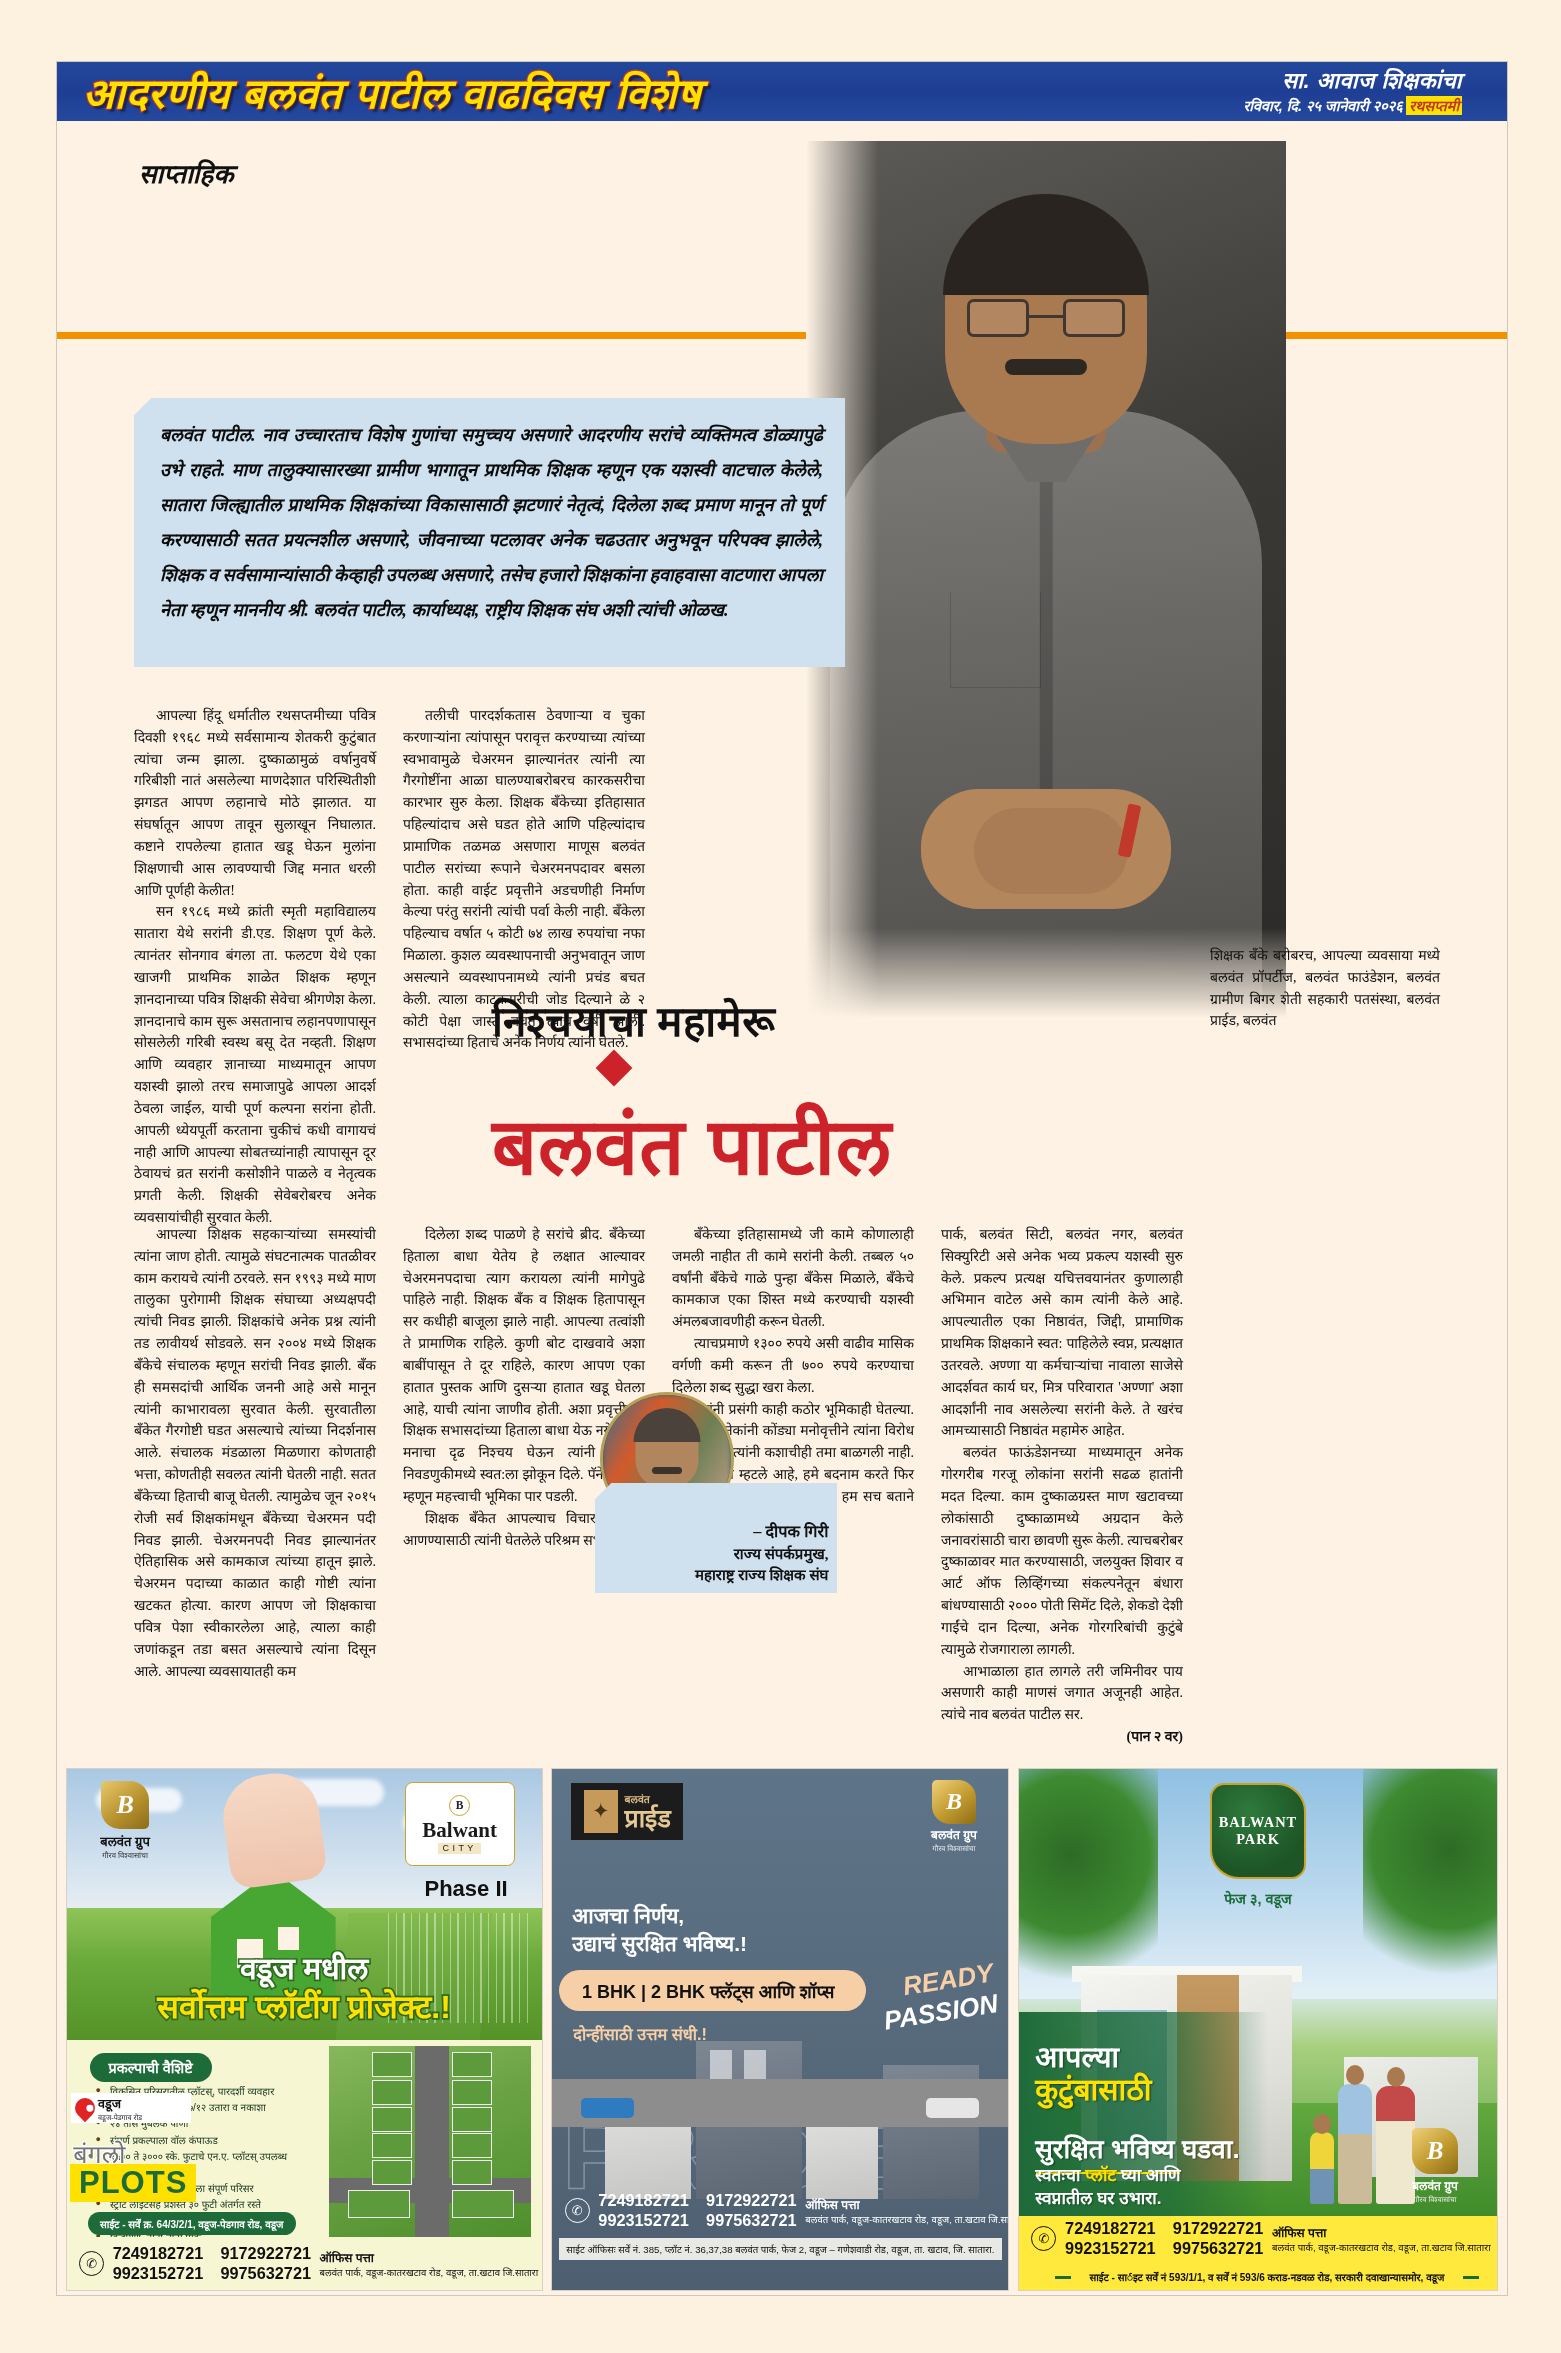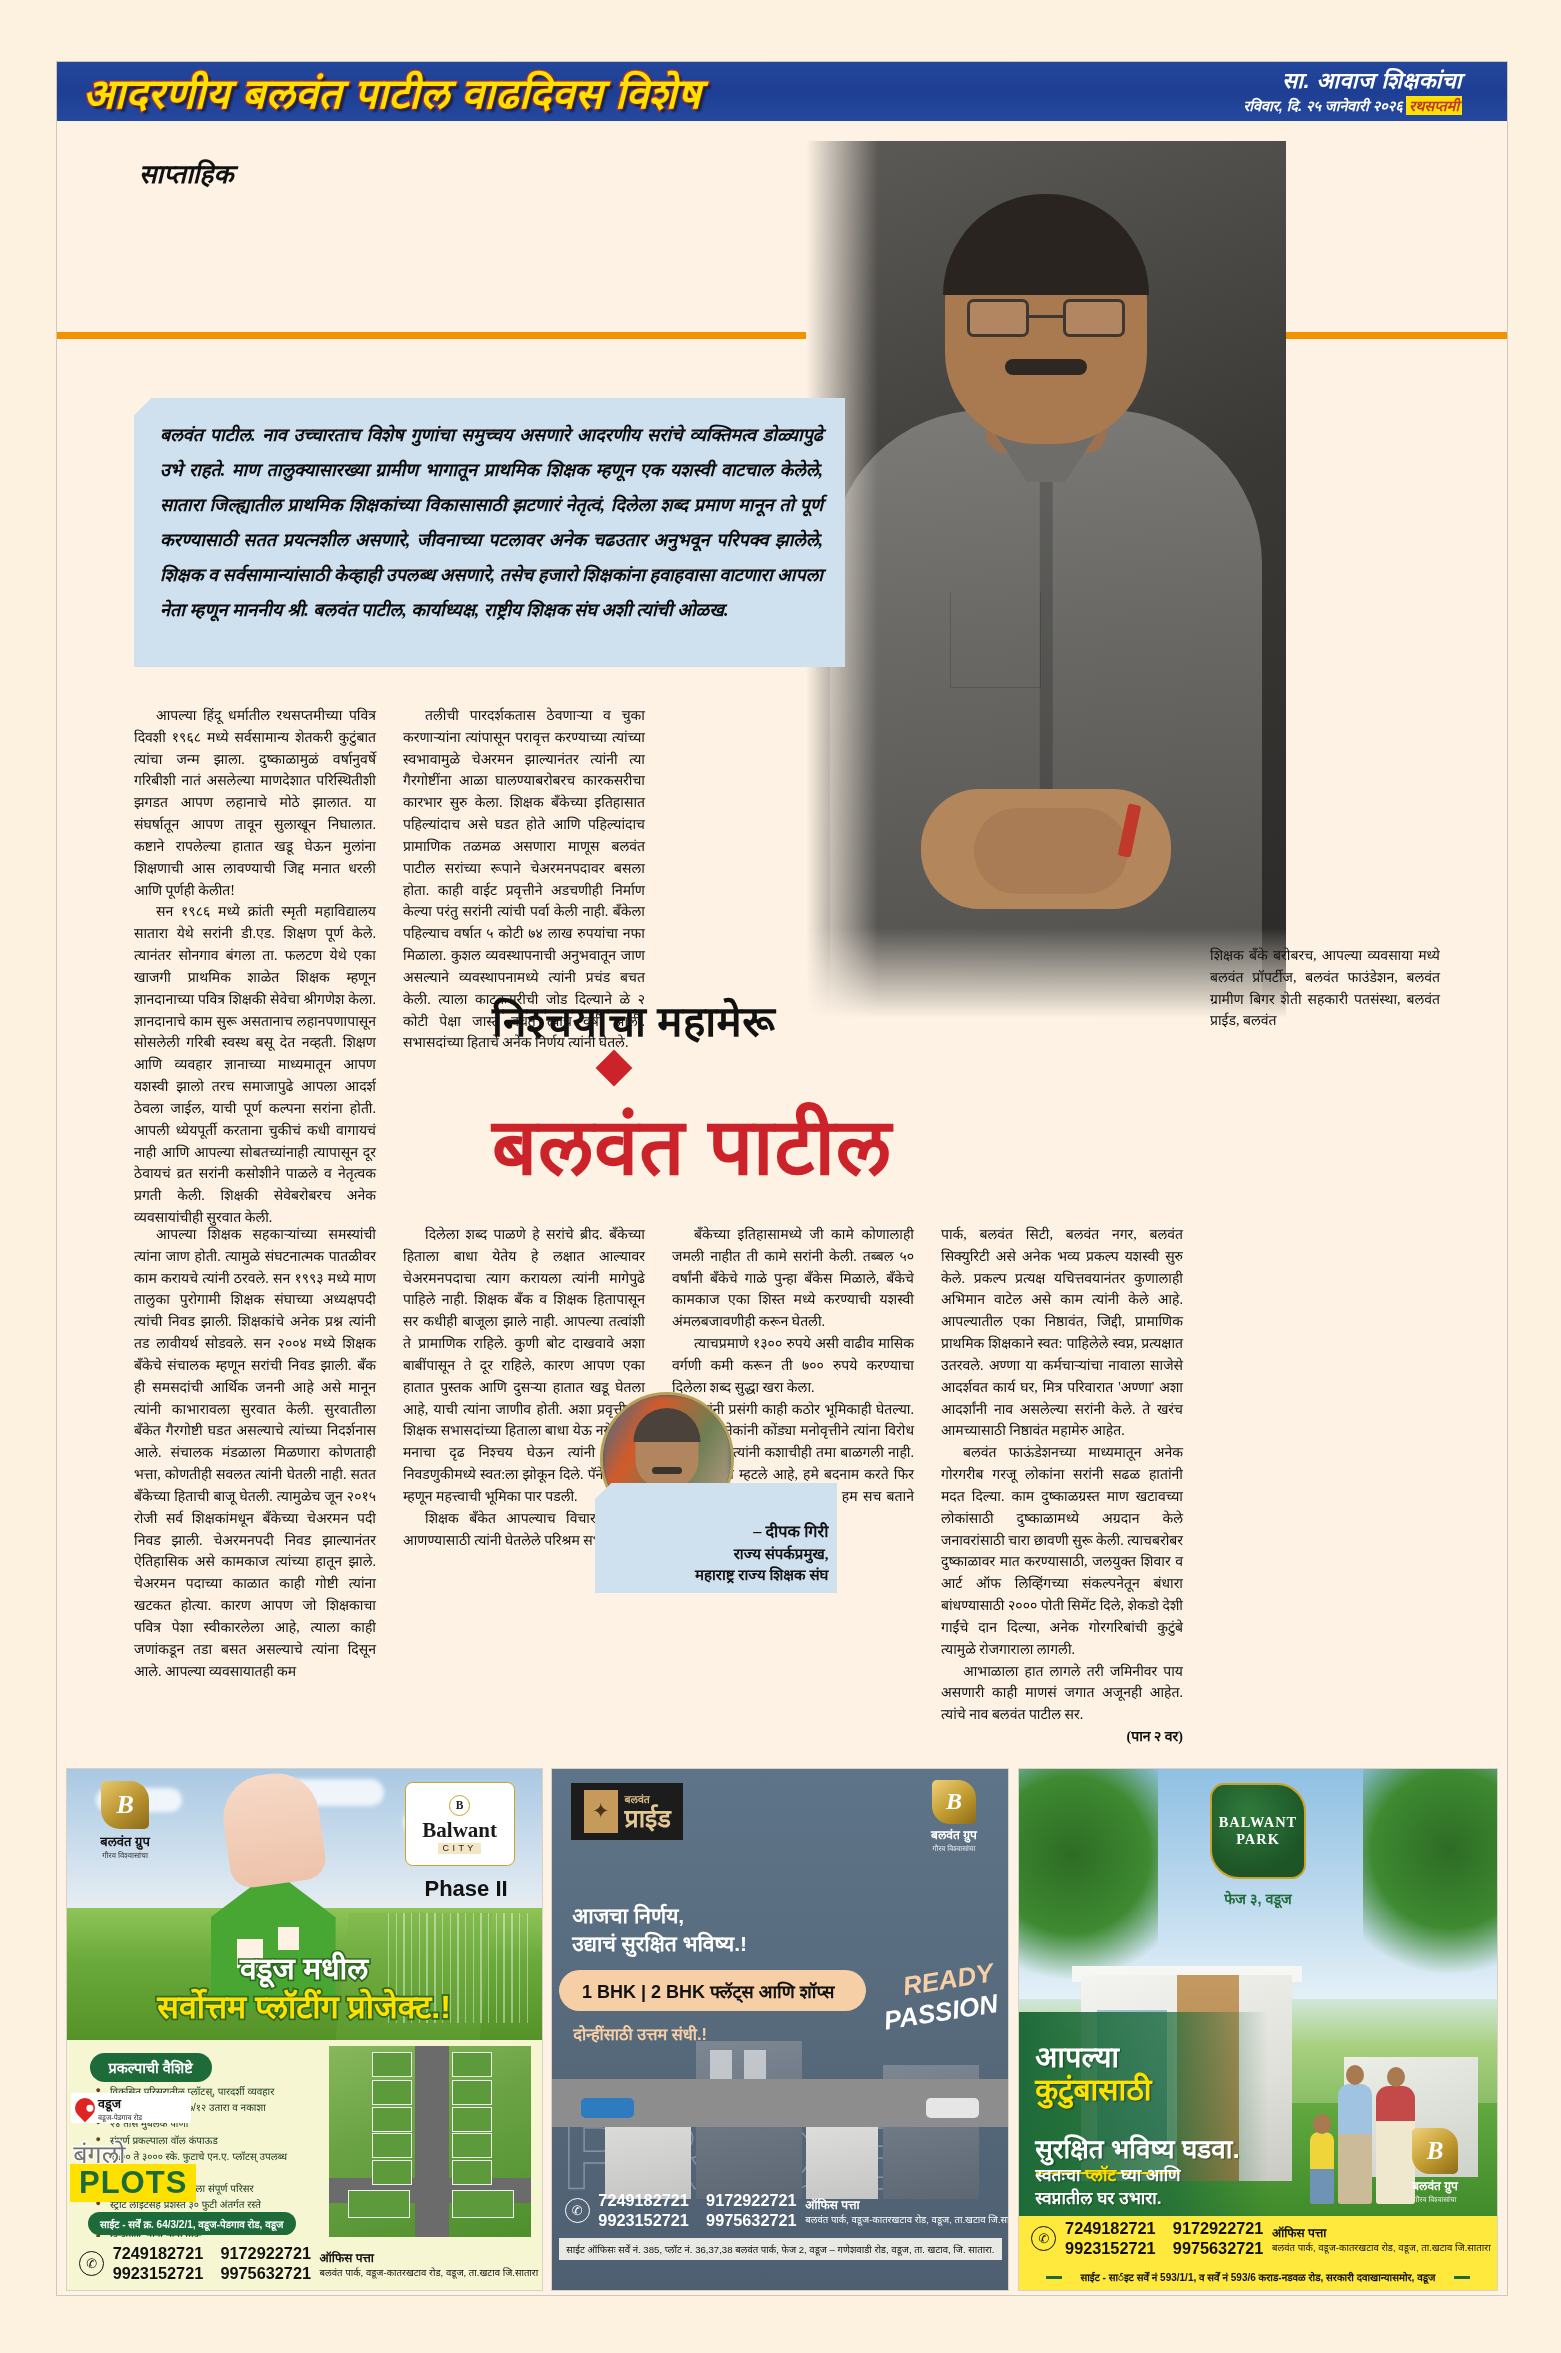--- a/index.html
+++ b/index.html
@@ -415,21 +415,21 @@
   .adr-grp { position:absolute; right:19px; bottom:14.4px; width:86px; text-align:center; }
   .adr-grp-mark { width:46px; height:46px; margin:0 auto;
     background:linear-gradient(140deg,#f0d17a 0%,#c19a2e 55%,#8c6c18 100%);
     border-radius:4.8px 18px 4.8px 18px; display:flex; align-items:center; justify-content:center;
     font-family:"Liberation Serif", serif; font-weight:bold; font-style:italic; font-size:25px; color:#fff; }
   .adr-grp-t1 { font-family:"Liberation Sans", sans-serif; font-weight:bold; font-size:12px; color:#fff; margin-top:2.9px; }
   .adr-grp-t2 { font-family:"Liberation Sans", sans-serif; font-size:7.2px; color:#f0f0f0; }
 
   .adr-bottom { position:absolute; left:0; bottom:0; width:100%; height:74px; background:#ffe93d; }
   .adr-contact { bottom:25px; }
-  .adr-site { position:absolute; left:0; bottom:5.8px; width:100%; display:flex; align-items:center; justify-content:center; gap:18px; }
+  .adr-site { position:absolute; left:9px; bottom:5.8px; width:100%; display:flex; align-items:center; justify-content:center; gap:18px; }
   .adr-dash { width:16.3px; height:3.4px; background:#1e6b3a; }
   .adr-site span { font-family:"Liberation Sans", sans-serif; font-weight:bold; font-size:10px; color:#111; white-space:nowrap; }
 </style>
 </head>
 <body>
 
 <div class="page">
  <div class="sheet">
 
   <div class="banner">

